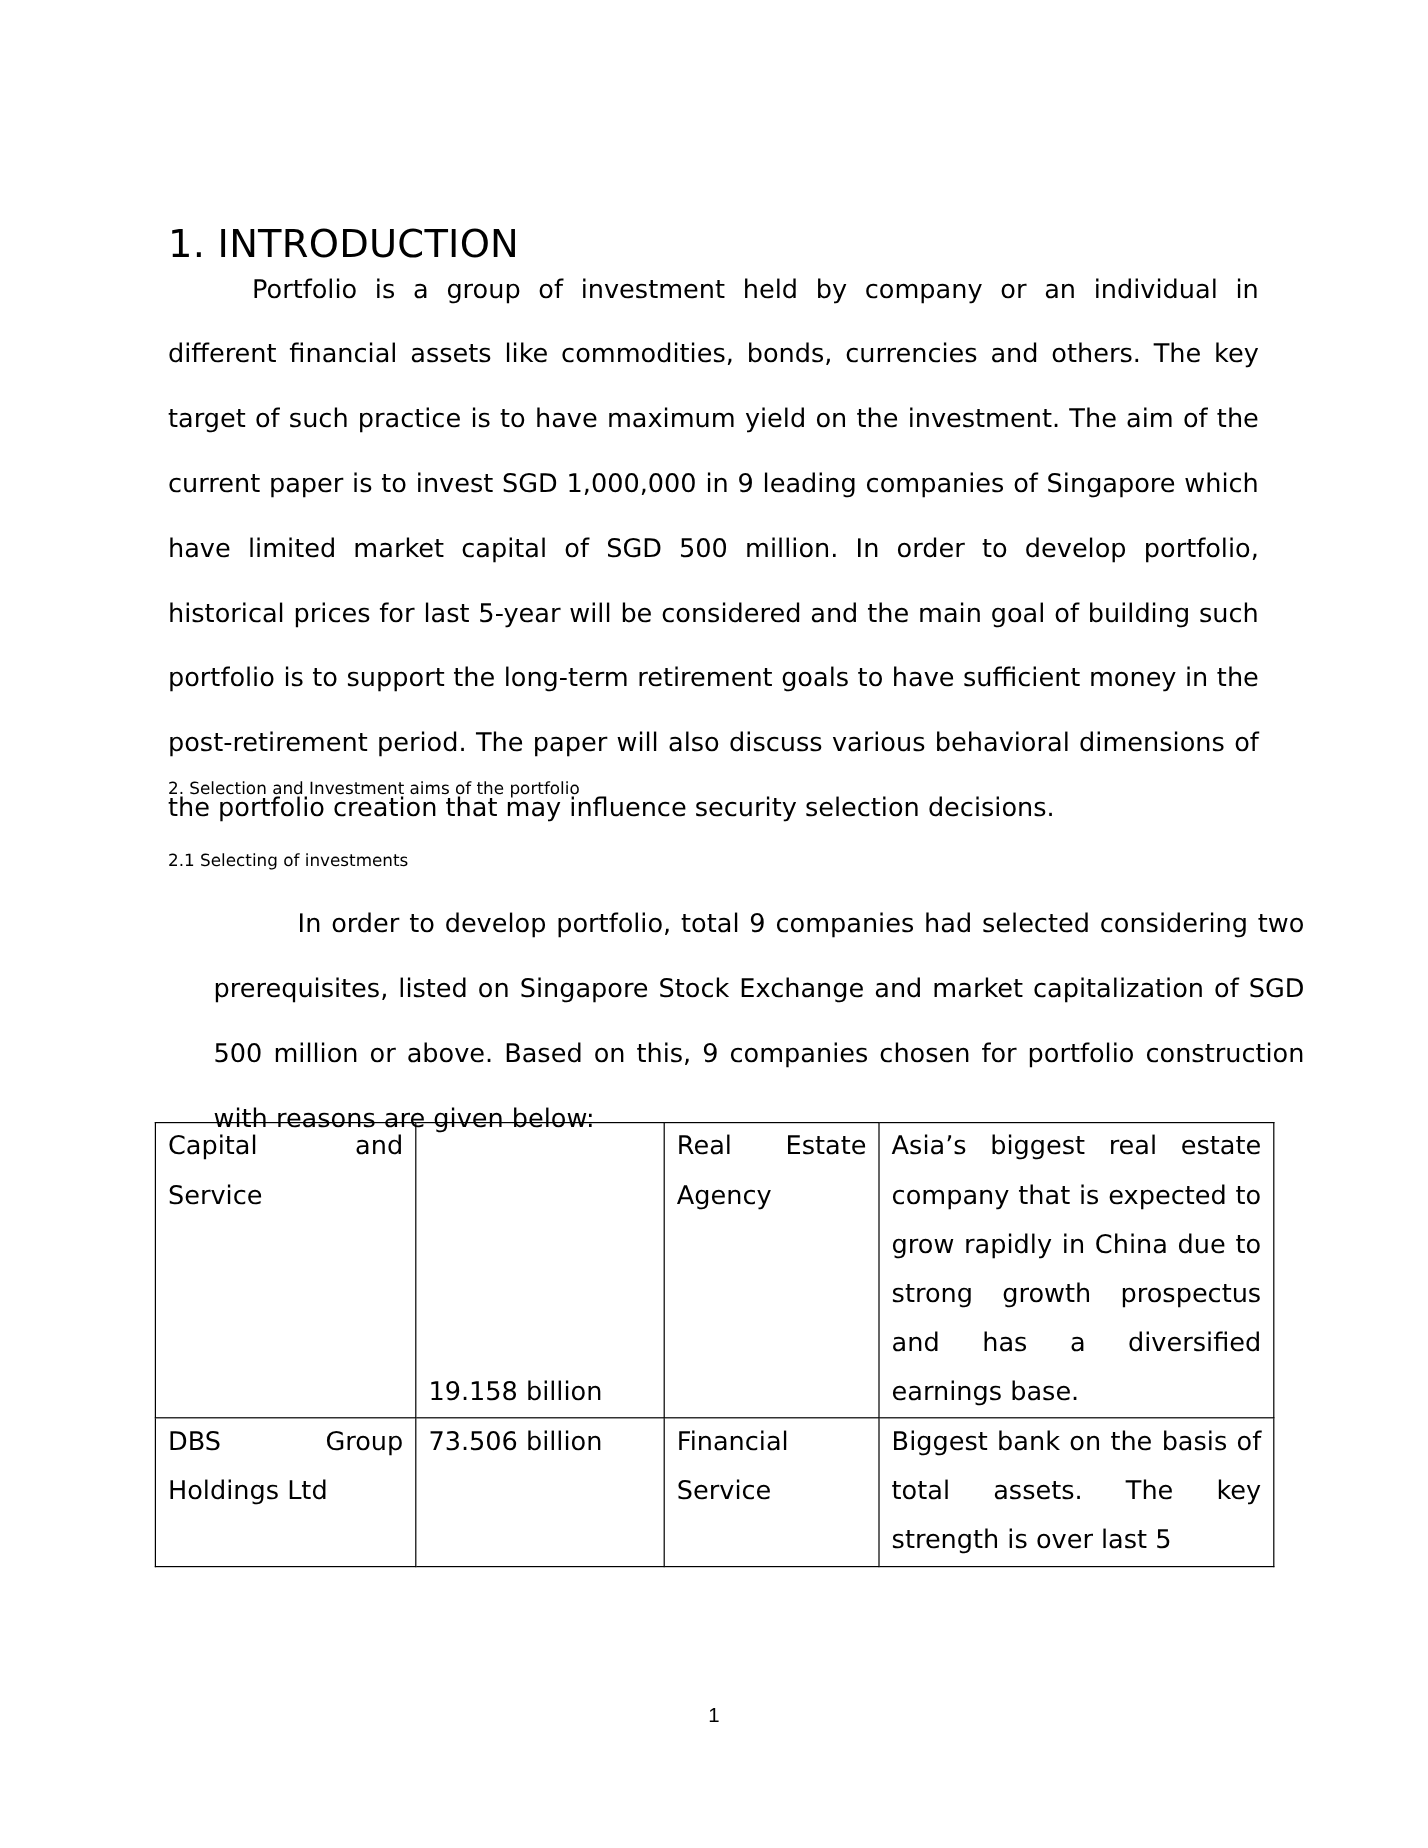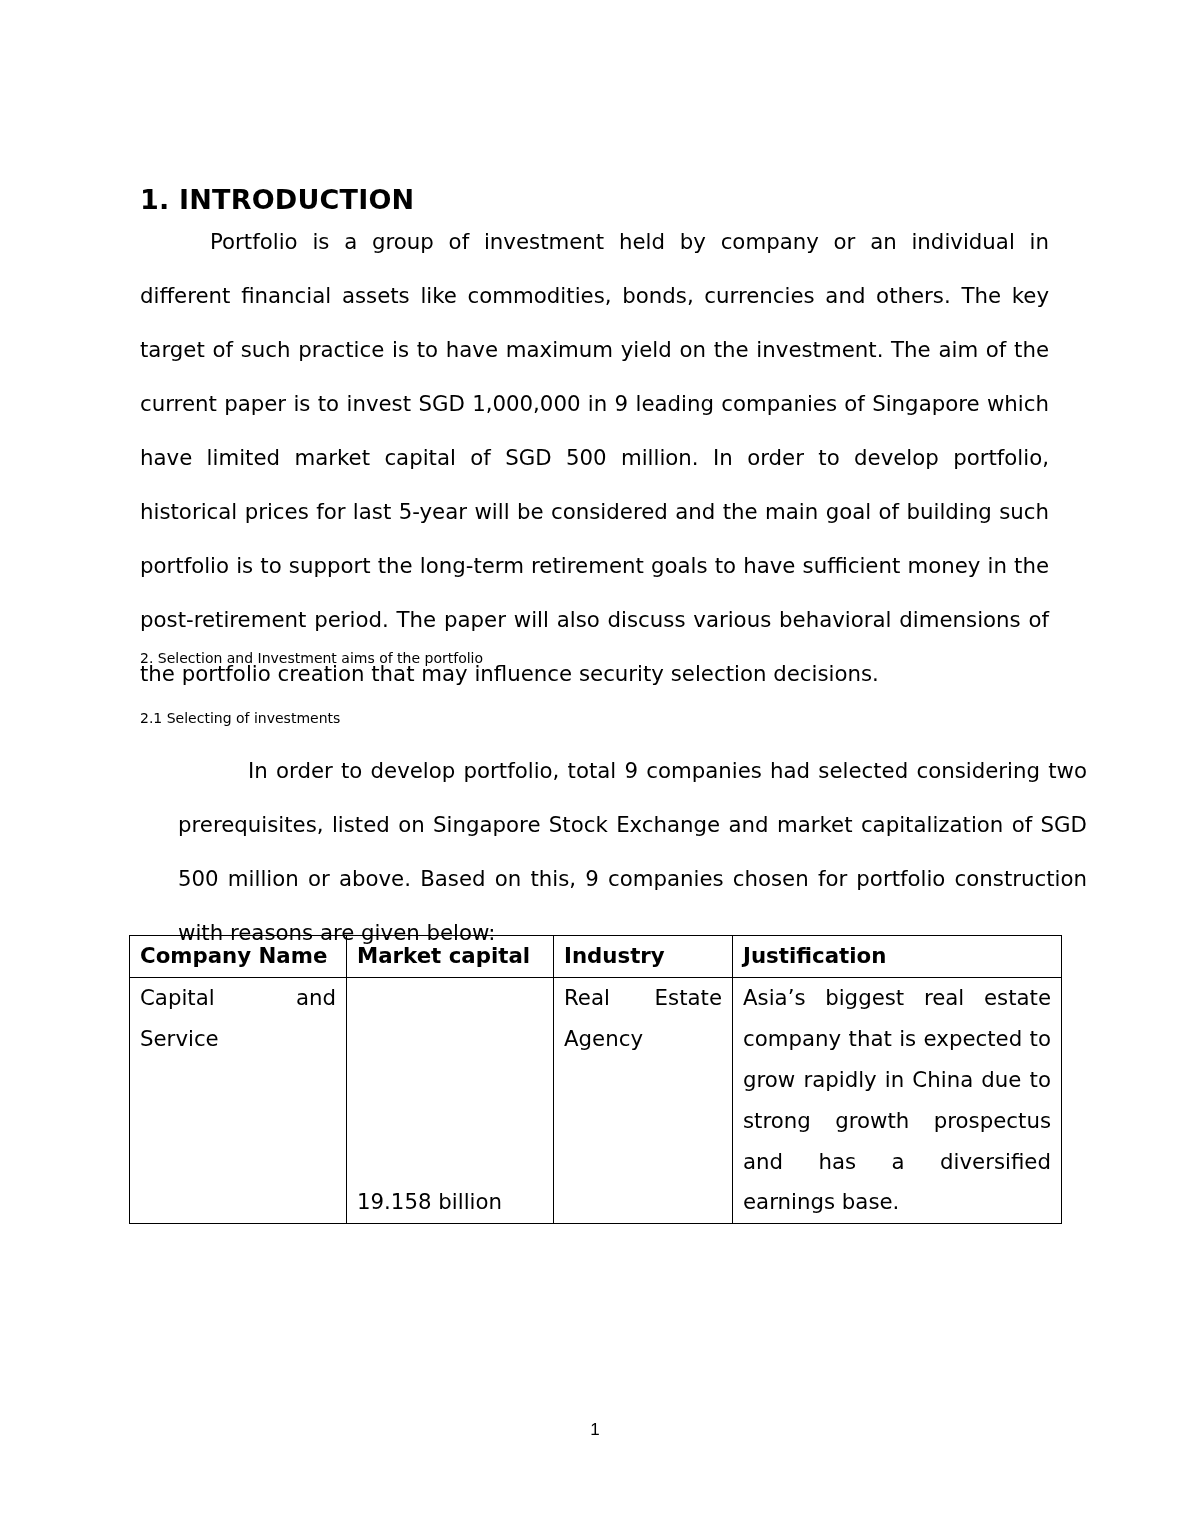--- a/index.html
+++ b/index.html
@@ -1,18 +1,18 @@
 <!DOCTYPE html>
 <html><head>
 <meta charset="utf-8">
 <style>
   html, body { margin:0; padding:0; background:#ffffff; }
   body { width:1190px; height:1540px; position:relative; overflow:hidden;
          font-family:"DejaVu Sans", sans-serif; color:#000; }
-  .h1 { position:absolute; left:140px; top:184px; font-size:27px; font-weight:bold; letter-spacing:0.2px; }
+  .h1 { position:absolute; left:140px; top:184px; font-size:32px; font-weight:normal; letter-spacing:0.2px; }
   .para { position:absolute; left:140px; width:909px; font-size:21.3px; line-height:54px;
           text-align:justify; text-align-last:left; }
   .para .indent { display:inline-block; width:70px; }
   .sub { position:absolute; left:140px; font-size:14px; white-space:pre; }
   table.tbl { position:absolute; left:129px; top:935px; border-collapse:collapse; width:932px;
               font-size:21.3px; table-layout:fixed; }
   table.tbl td, table.tbl th { border:1px solid #000; vertical-align:top; padding:0 10px;
               line-height:40.9px; text-align:justify; text-align-last:left; }
   table.tbl th { font-weight:bold; text-align:left; }
   .justify-line { text-align:justify; text-align-last:justify; }
@@ -35,30 +35,30 @@
 <div class="para" style="top:744px;margin-left:38px;"><span class="indent"></span><span>In order to develop portfolio, total 9 companies had selected considering two prerequisites, listed on Singapore Stock Exchange and market capitalization of SGD 500 million or above. Based on this, 9 companies chosen for portfolio construction with reasons are given below:</span></div>
 
 <table class="tbl">
   <colgroup>
     <col style="width:217px">
     <col style="width:207px">
     <col style="width:179px">
     <col style="width:329px">
   </colgroup>
   <tbody>
-      <tr>
-    <th>Company Name</th>
-    <th>Market capital</th>
-    <th>Industry</th>
-    <th>Justification</th>
-  </tr>
   <tr>
     <td>Capital and Service</td>
     <td class="bottom-cell">
           <span class="bottom-val">19.158 billion</span>
         </td>
     <td>Real Estate Agency</td>
     <td>Asia’s biggest real estate company that is expected to grow rapidly in China due to strong growth prospectus and has a diversified earnings base.</td>
   </tr>
+  <tr>
+    <td>DBS Group Holdings Ltd</td>
+    <td>73.506 billion</td>
+    <td>Financial Service</td>
+    <td class="justify-line">Biggest bank on the basis of total assets. The key strength is over last 5</td>
+  </tr>
 </tbody>
   </table>
 
 <div class="pagenum">1</div>
 
 </body></html>

